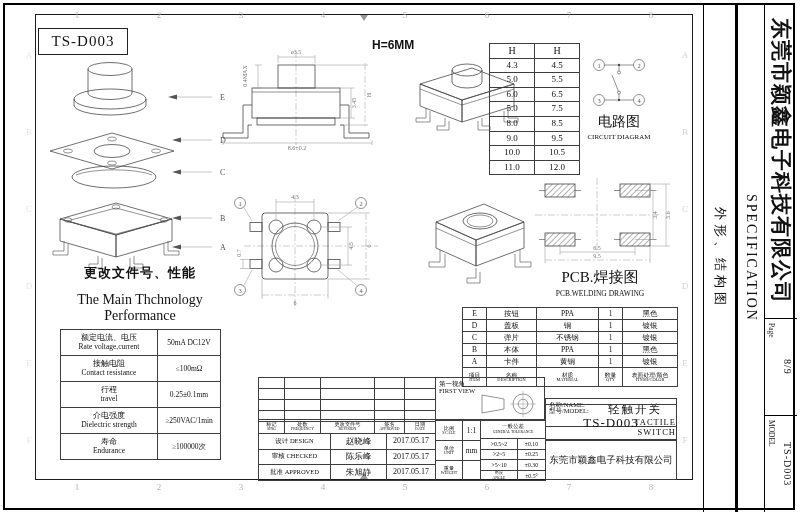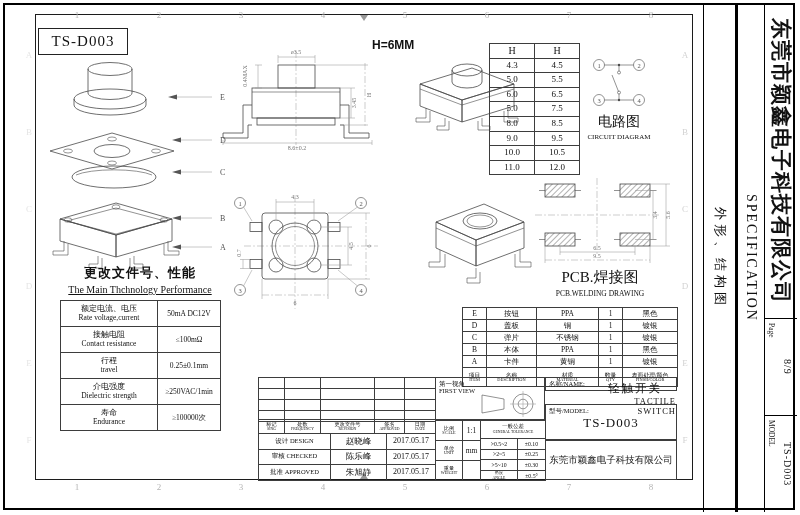--- a/index.html
+++ b/index.html
@@ -16,21 +16,21 @@
   .tbox{left:38px;top:28px;width:90px;height:27px;border:1.3px solid #222;box-sizing:border-box;
         display:flex;align-items:center;justify-content:center;font-size:15px;letter-spacing:1px;}
   .hnote{left:372px;top:38px;font-family:"Liberation Sans","DejaVu Sans",sans-serif;font-weight:bold;font-size:12px;}
   
   table.dtab{border-collapse:collapse;table-layout:fixed;}
   table.dtab td{border:1px solid #3d3d3d;padding:0;text-align:center;vertical-align:middle;overflow:hidden;line-height:1.05;}
   .cn{display:block;} .en{display:block;}
   
   .perf{left:60px;top:264px;width:160px;text-align:center;}
   .perf-cn{font-size:13px;font-weight:bold;letter-spacing:1px;}
-  .perf-en{font-size:10px;margin-top:2px;text-decoration:underline;}
+  .perf-en{font-size:14px;margin-top:10px;}
   .perf table{width:158px;margin-top:5px;}
   .perf td{height:25px;}
   .perf .c1{width:96px;} .perf .c2{width:62px;font-size:7.5px;}
   .perf .cn{font-size:8px;} .perf .en{font-size:7.5px;}
   
   .htab{left:489px;top:43px;} .htab table{width:88px;}
   .htab td{width:44px;height:13.6px;font-size:9px;}
   .htab .hd{font-size:10px;}
   
   .bom{left:462px;top:307px;} .bom table{width:215px;}
@@ -48,21 +48,21 @@
   .fview .lab{position:absolute;left:3px;top:2px;font-size:6.5px;line-height:1.15;}
   .scale table{width:45px;}
   .scale td{height:19px;} .scale .cn{font-size:5.2px;} .scale .en{font-size:4.2px;}
   .scale .val{font-size:7.5px;margin-left:9px;}
   .tol{left:480px;top:420px;}
   .tol table{width:65px;}
   .tol td{font-size:5.8px;}
   .tol .hd td{height:17px;} .tol .hd .cn{font-size:5.5px;} .tol .hd .en{font-size:4.2px;transform:scale(.9);}
   .tol .r td{height:9.6px;}
   .tol .ang .cn{font-size:4.2px;} .tol .ang .en{font-size:3.8px;}
-  .namebox{left:545px;top:377px;width:132px;height:14px;position:absolute;padding-left:48px;}
+  .namebox{left:545px;top:398px;width:132px;height:29px;position:absolute;padding-left:48px;}
   .modelbox{left:545px;top:404px;width:132px;height:36px;position:absolute;}
   .compbox{left:545px;top:440px;width:132px;height:40px;position:absolute;display:flex;align-items:center;justify-content:center;font-size:9.5px;}
   .smalllab{position:absolute;left:3px;top:2px;font-size:6.5px;}
   
   .strip{left:703px;top:3px;width:33px;height:509px;border-left:1.5px solid #000;border-right:1.5px solid #000;box-sizing:border-box;
          display:flex;align-items:center;justify-content:center;}
   .vtext{writing-mode:vertical-rl;text-orientation:sideways;}
   .strip .vtext{font-size:13px;letter-spacing:4px;}
   .panel{left:736px;top:3px;width:61px;height:509px;border-left:2px solid #000;box-sizing:border-box;display:flex;}
   .panel-spec{width:26px;border-right:1px solid #000;display:flex;align-items:center;justify-content:center;}

